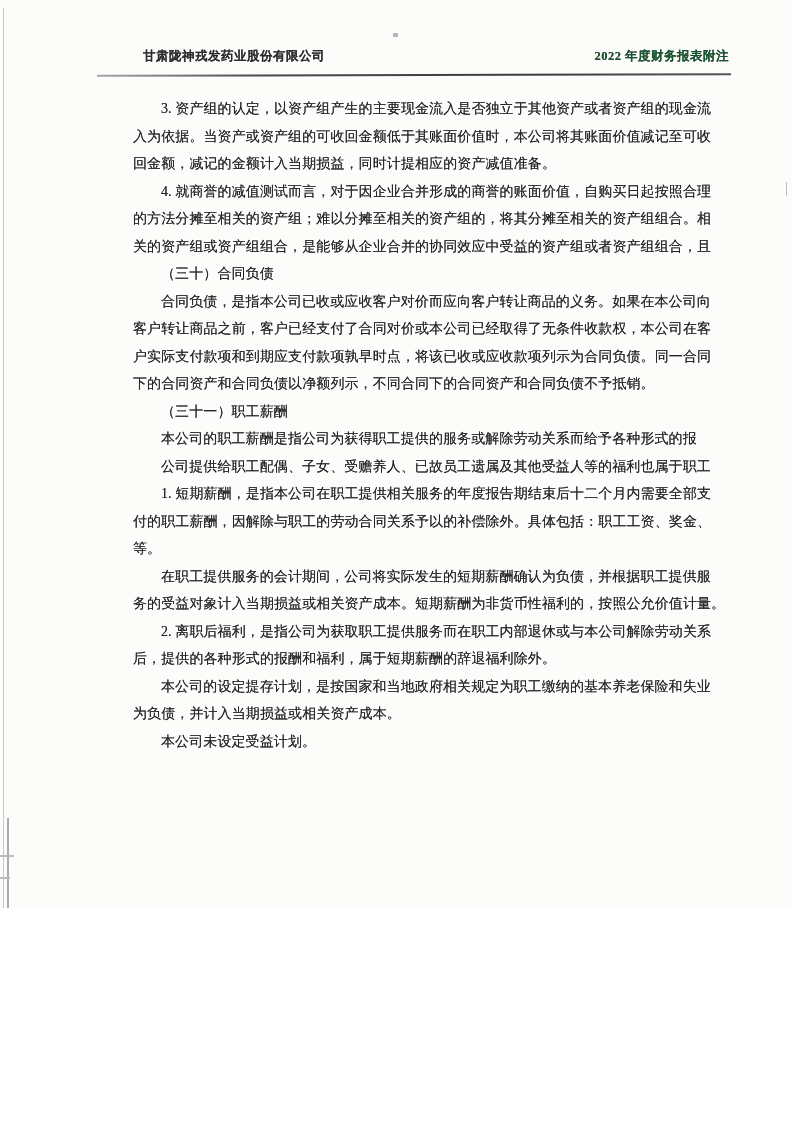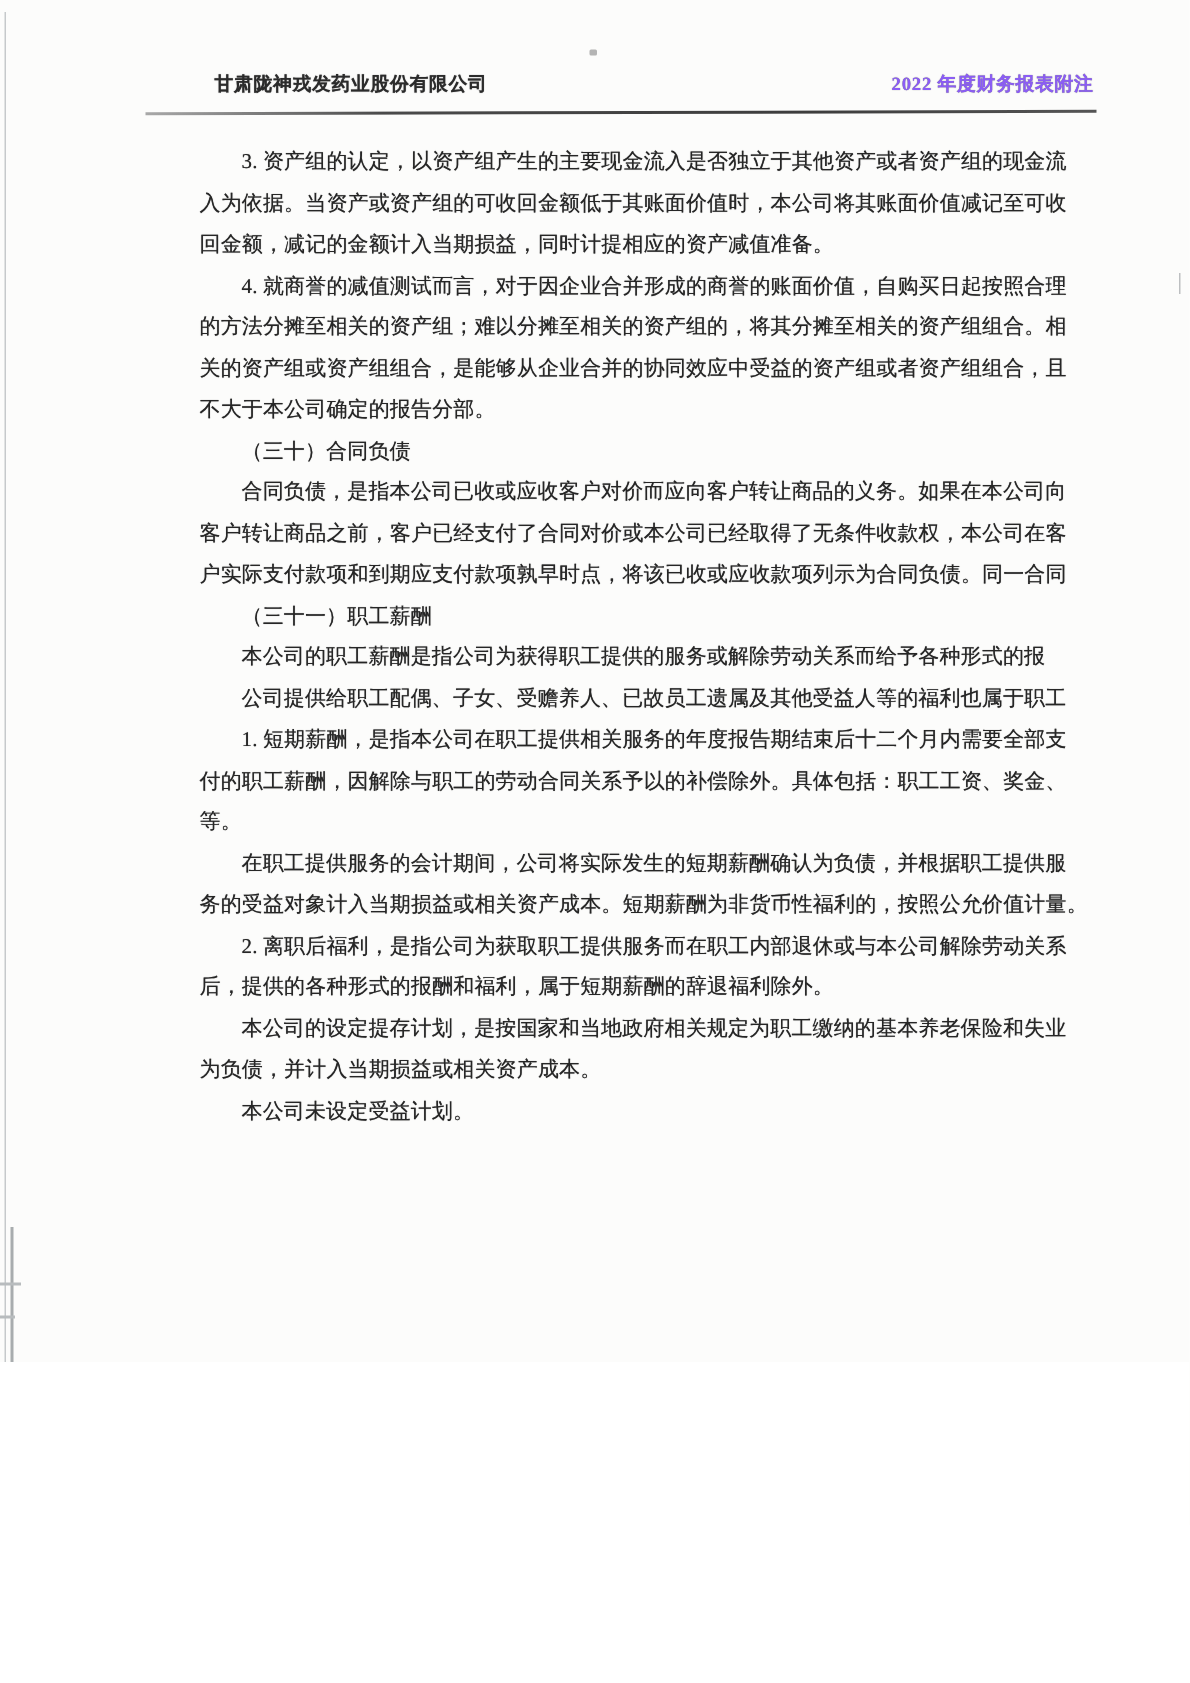--- a/index.html
+++ b/index.html
@@ -16,21 +16,21 @@
   }
   
   .header-company {
     position: absolute; left: 143px; top: 48px;
     font-size: 12.5px; font-weight: bold; color: #2b2b2b;
     letter-spacing: 0.5px; white-space: nowrap;
     text-shadow: 0 0 0.6px #666;
   }
   .header-title {
     position: absolute; right: 64px; top: 48px;
-    font-size: 12.5px; font-weight: bold; color: #8b5cf6;
+    font-size: 12.5px; font-weight: bold; color: #14532d;
     letter-spacing: 0.5px; white-space: nowrap;
     text-shadow: 0 0 0.6px #666;
   }
   .header-rule {
     position: absolute; left: 97px; top: 74px;
     width: 634px; height: 2px;
     background: linear-gradient(to right, #a8a8a8, #4a4a4a 25%, #3d3d3d 70%, #555);
     transform: rotate(-0.15deg);
   }
   
@@ -84,29 +84,29 @@
   <div class="doc-body">
       <div class="block paragraph">
         <div class="line first">3. 资产组的认定，以资产组产生的主要现金流入是否独立于其他资产或者资产组的现金流</div>
         <div class="line">入为依据。当资产或资产组的可收回金额低于其账面价值时，本公司将其账面价值减记至可收</div>
         <div class="line">回金额，减记的金额计入当期损益，同时计提相应的资产减值准备。</div>
       </div>
       <div class="block paragraph">
         <div class="line first">4. 就商誉的减值测试而言，对于因企业合并形成的商誉的账面价值，自购买日起按照合理</div>
         <div class="line">的方法分摊至相关的资产组；难以分摊至相关的资产组的，将其分摊至相关的资产组组合。相</div>
         <div class="line">关的资产组或资产组组合，是能够从企业合并的协同效应中受益的资产组或者资产组组合，且</div>
-        <div class="line">不大于本公司确定的报告分部。</div>
       </div>
       <div class="block heading">
         <div class="line first">（三十）合同负债</div>
       </div>
       <div class="block paragraph">
         <div class="line first">合同负债，是指本公司已收或应收客户对价而应向客户转让商品的义务。如果在本公司向</div>
         <div class="line">客户转让商品之前，客户已经支付了合同对价或本公司已经取得了无条件收款权，本公司在客</div>
         <div class="line">户实际支付款项和到期应支付款项孰早时点，将该已收或应收款项列示为合同负债。同一合同</div>
+        <div class="line">下的合同资产和合同负债以净额列示，不同合同下的合同资产和合同负债不予抵销。</div>
       </div>
       <div class="block heading">
         <div class="line first">（三十一）职工薪酬</div>
       </div>
       <div class="block paragraph">
         <div class="line first">本公司的职工薪酬是指公司为获得职工提供的服务或解除劳动关系而给予各种形式的报</div>
       </div>
       <div class="block paragraph">
         <div class="line first">公司提供给职工配偶、子女、受赡养人、已故员工遗属及其他受益人等的福利也属于职工</div>
       </div>

